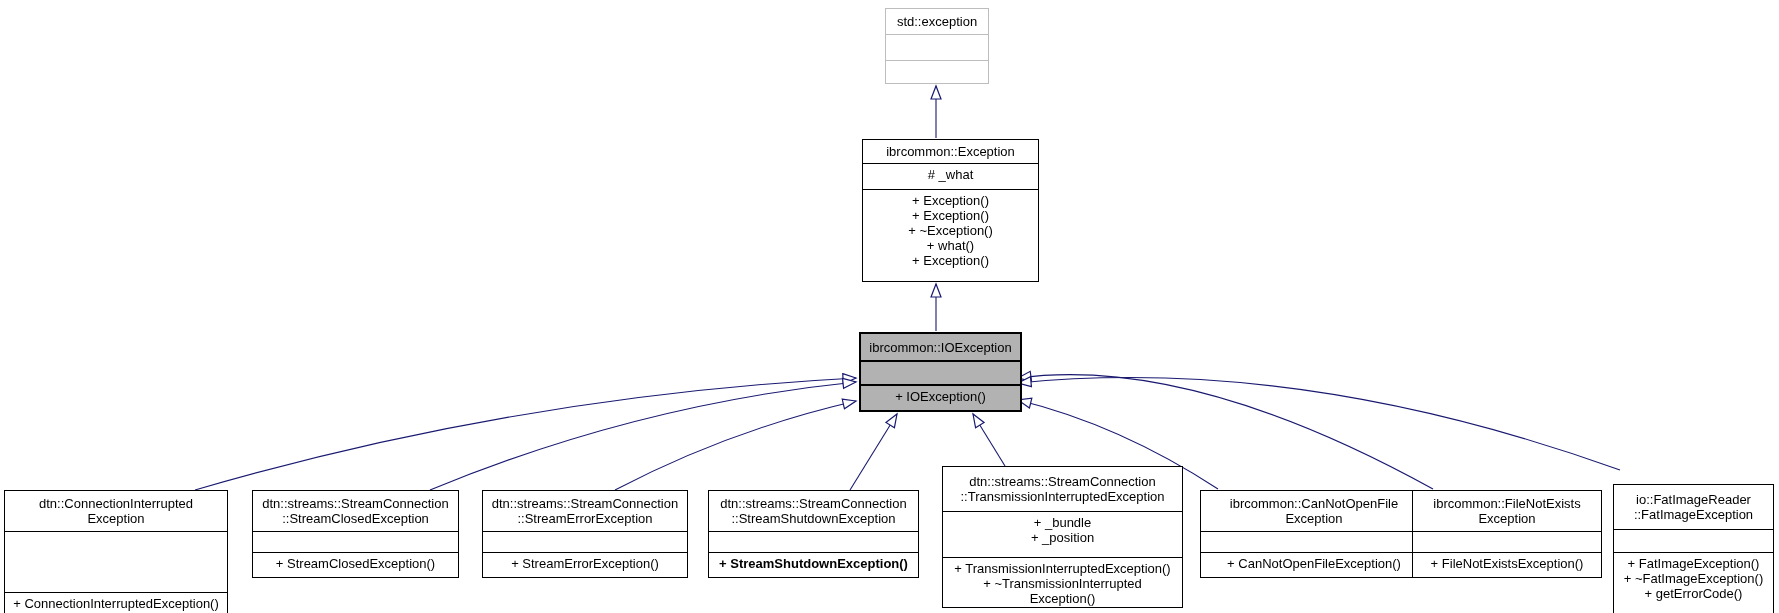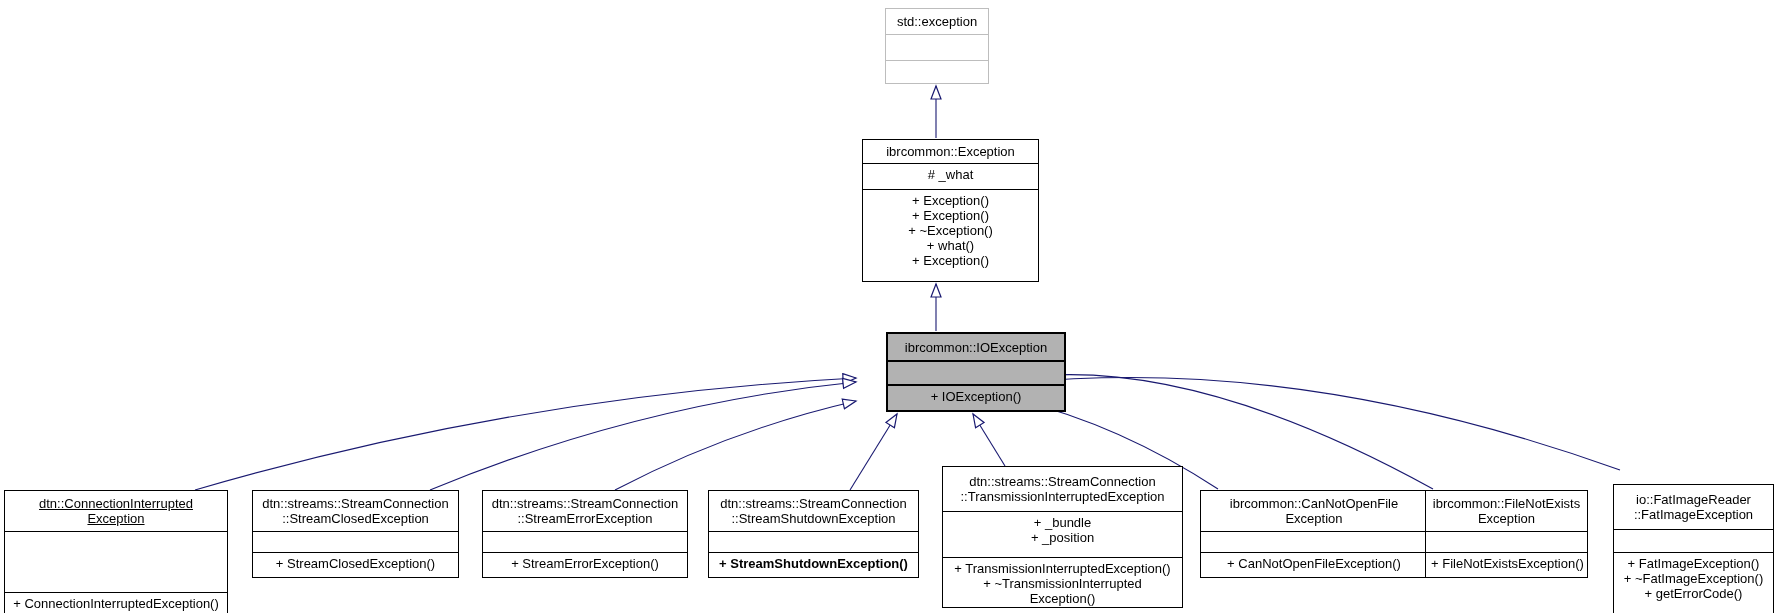--- a/index.html
+++ b/index.html
@@ -85,32 +85,32 @@
     </div>
     <div class="m" style="height:92px;">
       <div>+ Exception()</div>
       <div>+ Exception()</div>
       <div>+ ~Exception()</div>
       <div>+ what()</div>
       <div>+ Exception()</div>
     </div>
   </div>
 
-  <div class="node highlight" style="left:886px;top:332px;width:180px;">
+  <div class="node highlight" style="left:859px;top:332px;width:163px;">
     <div class="t" style="height:26px;">
       <div>ibrcommon::IOException</div>
     </div>
     <div class="a" style="height:24px;"></div>
     <div class="m" style="height:26px;">
       <div>+ IOException()</div>
     </div>
   </div>
 
   <div class="node" style="left:4px;top:490px;width:224px;">
-    <div class="t" style="height:40px;text-decoration:underline;">
+    <div class="t" style="height:40px;">
       <div>dtn::ConnectionInterrupted</div>
       <div>Exception</div>
     </div>
     <div class="a" style="height:21px;"></div>
     <div class="m" style="height:25px;margin-top:40px;">
       <div>+ ConnectionInterruptedException()</div>
     </div>
   </div>
 
   <div class="node" style="left:252px;top:490px;width:207px;">
@@ -166,21 +166,21 @@
     <div class="t" style="height:40px;">
       <div>ibrcommon::CanNotOpenFile</div>
       <div>Exception</div>
     </div>
     <div class="a" style="height:21px;"></div>
     <div class="m" style="height:25px;">
       <div>+ CanNotOpenFileException()</div>
     </div>
   </div>
 
-  <div class="node" style="left:1412px;top:490px;width:163px;margin-left:13px;">
+  <div class="node" style="left:1412px;top:490px;width:190px;">
     <div class="t" style="height:40px;">
       <div>ibrcommon::FileNotExists</div>
       <div>Exception</div>
     </div>
     <div class="a" style="height:21px;"></div>
     <div class="m" style="height:25px;">
       <div>+ FileNotExistsException()</div>
     </div>
   </div>
 

